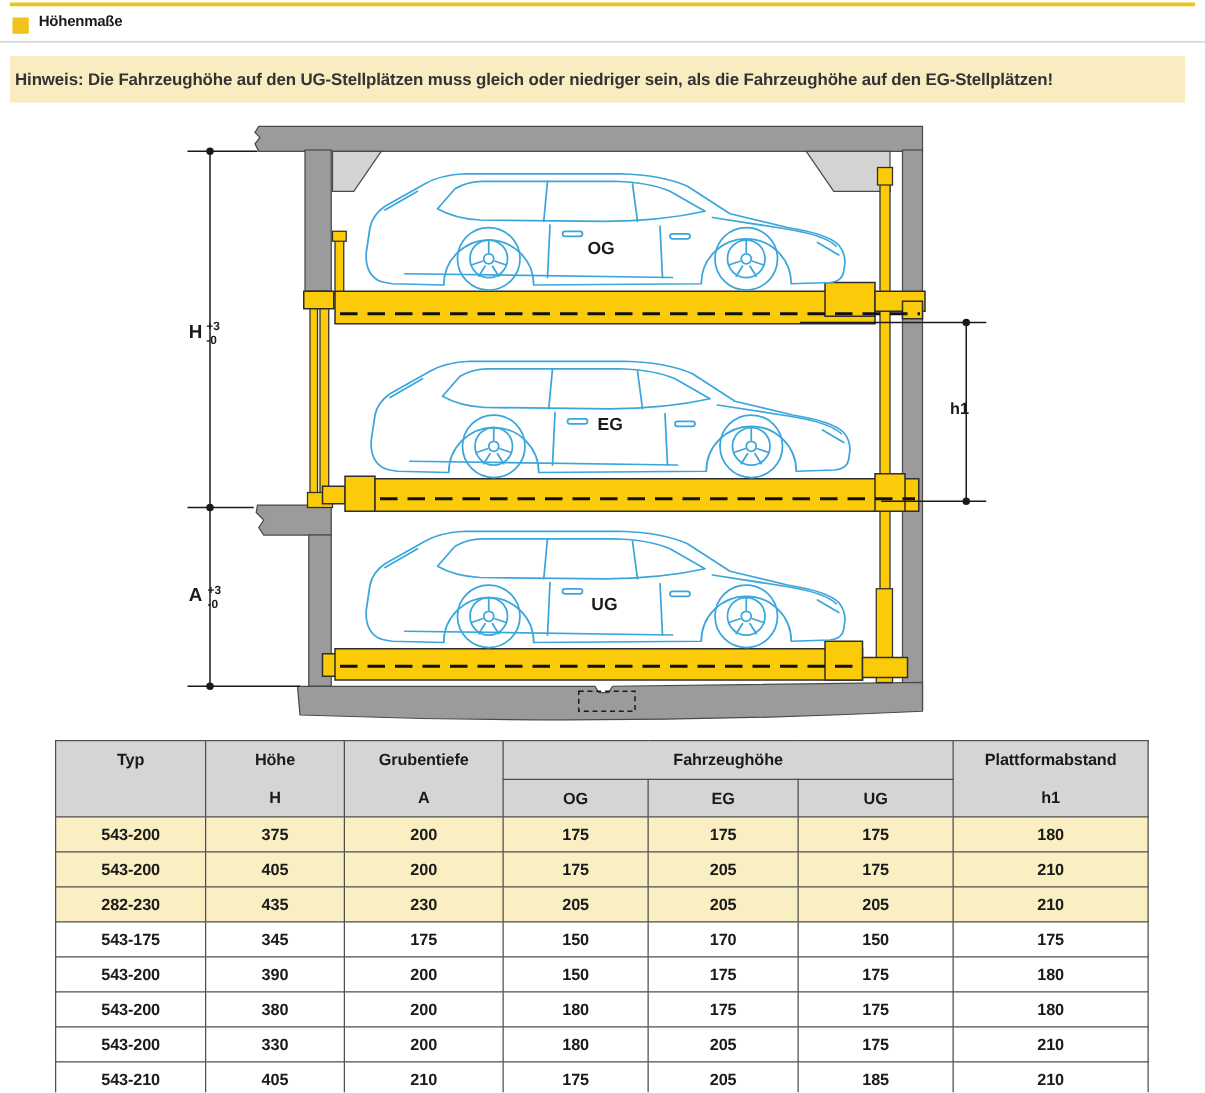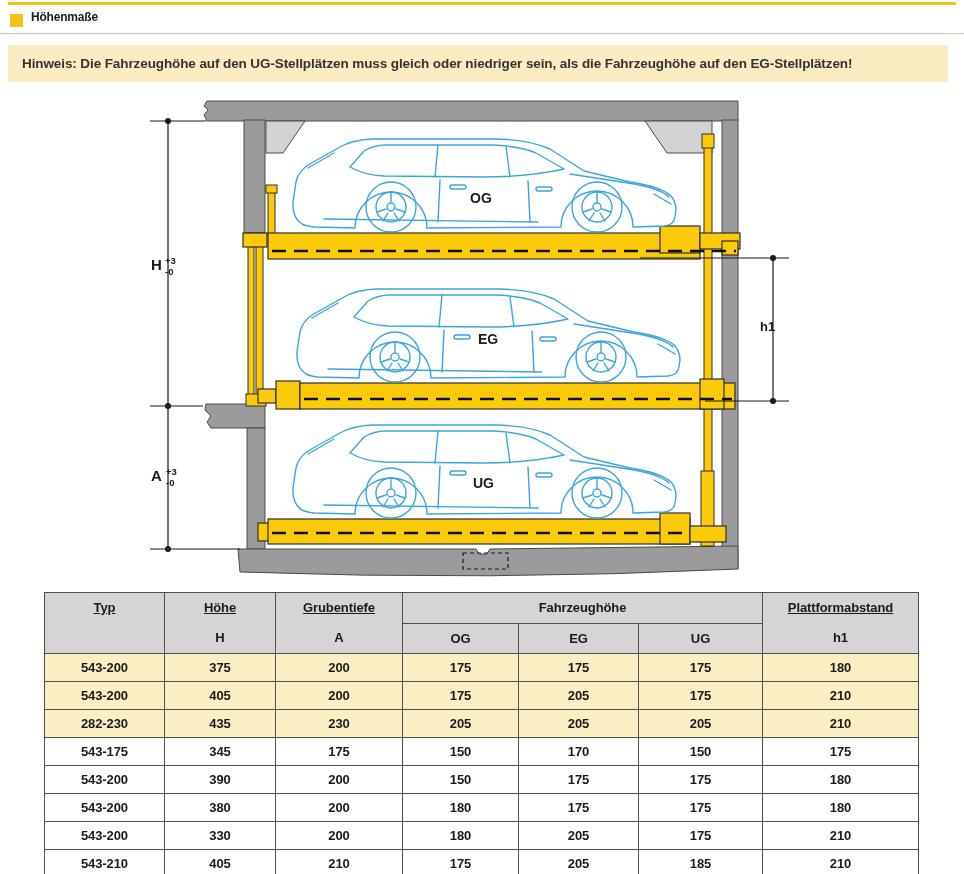--- a/index.html
+++ b/index.html
@@ -5,31 +5,31 @@
   html,body{margin:0;padding:0;background:#fff;}
   body{font-family:"Liberation Sans", sans-serif; -webkit-font-smoothing:antialiased;}
   #page{position:relative;width:964px;height:874px;background:#fff;overflow:hidden;}
 
   .topline{position:absolute;left:8px;top:2px;width:948px;height:3px;background:#EFC319;}
   .title-square{position:absolute;left:10px;top:14px;width:13px;height:13px;background:#EFC319;}
   .page-title{position:absolute;left:31px;top:10px;font-size:12px;font-weight:bold;color:#1a1a1a;letter-spacing:-0.2px;}
   .title-rule{position:absolute;left:0;top:33px;width:964px;height:1px;background:#c9c9c9;}
 
   .hint{position:absolute;left:8px;top:45px;width:940px;height:37px;background:#F8ECC0;
-        display:flex;align-items:center;box-sizing:border-box;padding:0 14px;
+        display:flex;align-items:center;box-sizing:border-box;padding:0 4px;
         font-size:13.5px;font-weight:bold;color:#333;letter-spacing:-0.1px;}
 
   .diagram{position:absolute;left:0;top:88px;width:964px;height:502px;}
 
   
   table.spec{position:absolute;left:44px;top:592px;width:874px;border-collapse:collapse;table-layout:fixed;}
   table.spec th, table.spec td{border:1px solid #4e4e4e;text-align:center;vertical-align:middle;
       font-size:13px;font-weight:bold;color:#1a1a1a;padding:0;letter-spacing:-0.1px;}
   table.spec thead th{background:#D5D5D5;}
-  table.spec .h-top{height:30px;line-height:30px;text-decoration:underline;}
+  table.spec .h-top{height:30px;line-height:30px;}
   table.spec .h-bot{height:30px;line-height:30px;}
   table.spec .fzh{height:30px;line-height:30px;}
   table.spec .sub{height:29px;line-height:29px;}
   table.spec tbody td{height:27px;line-height:27px;background:#fff;margin-left:38px;}
   table.spec tbody tr.hl td{background:#FAEFC3;}
 
   .dim-big{font:bold 15px "Liberation Sans",sans-serif;fill:#1a1a1a;}
   .tol{font:bold 9.5px "Liberation Sans",sans-serif;fill:#1a1a1a;}
   .lvl{font:bold 14px "Liberation Sans",sans-serif;fill:#1a1a1a;}
   .h1lbl{font:bold 13px "Liberation Sans",sans-serif;fill:#1a1a1a;}

